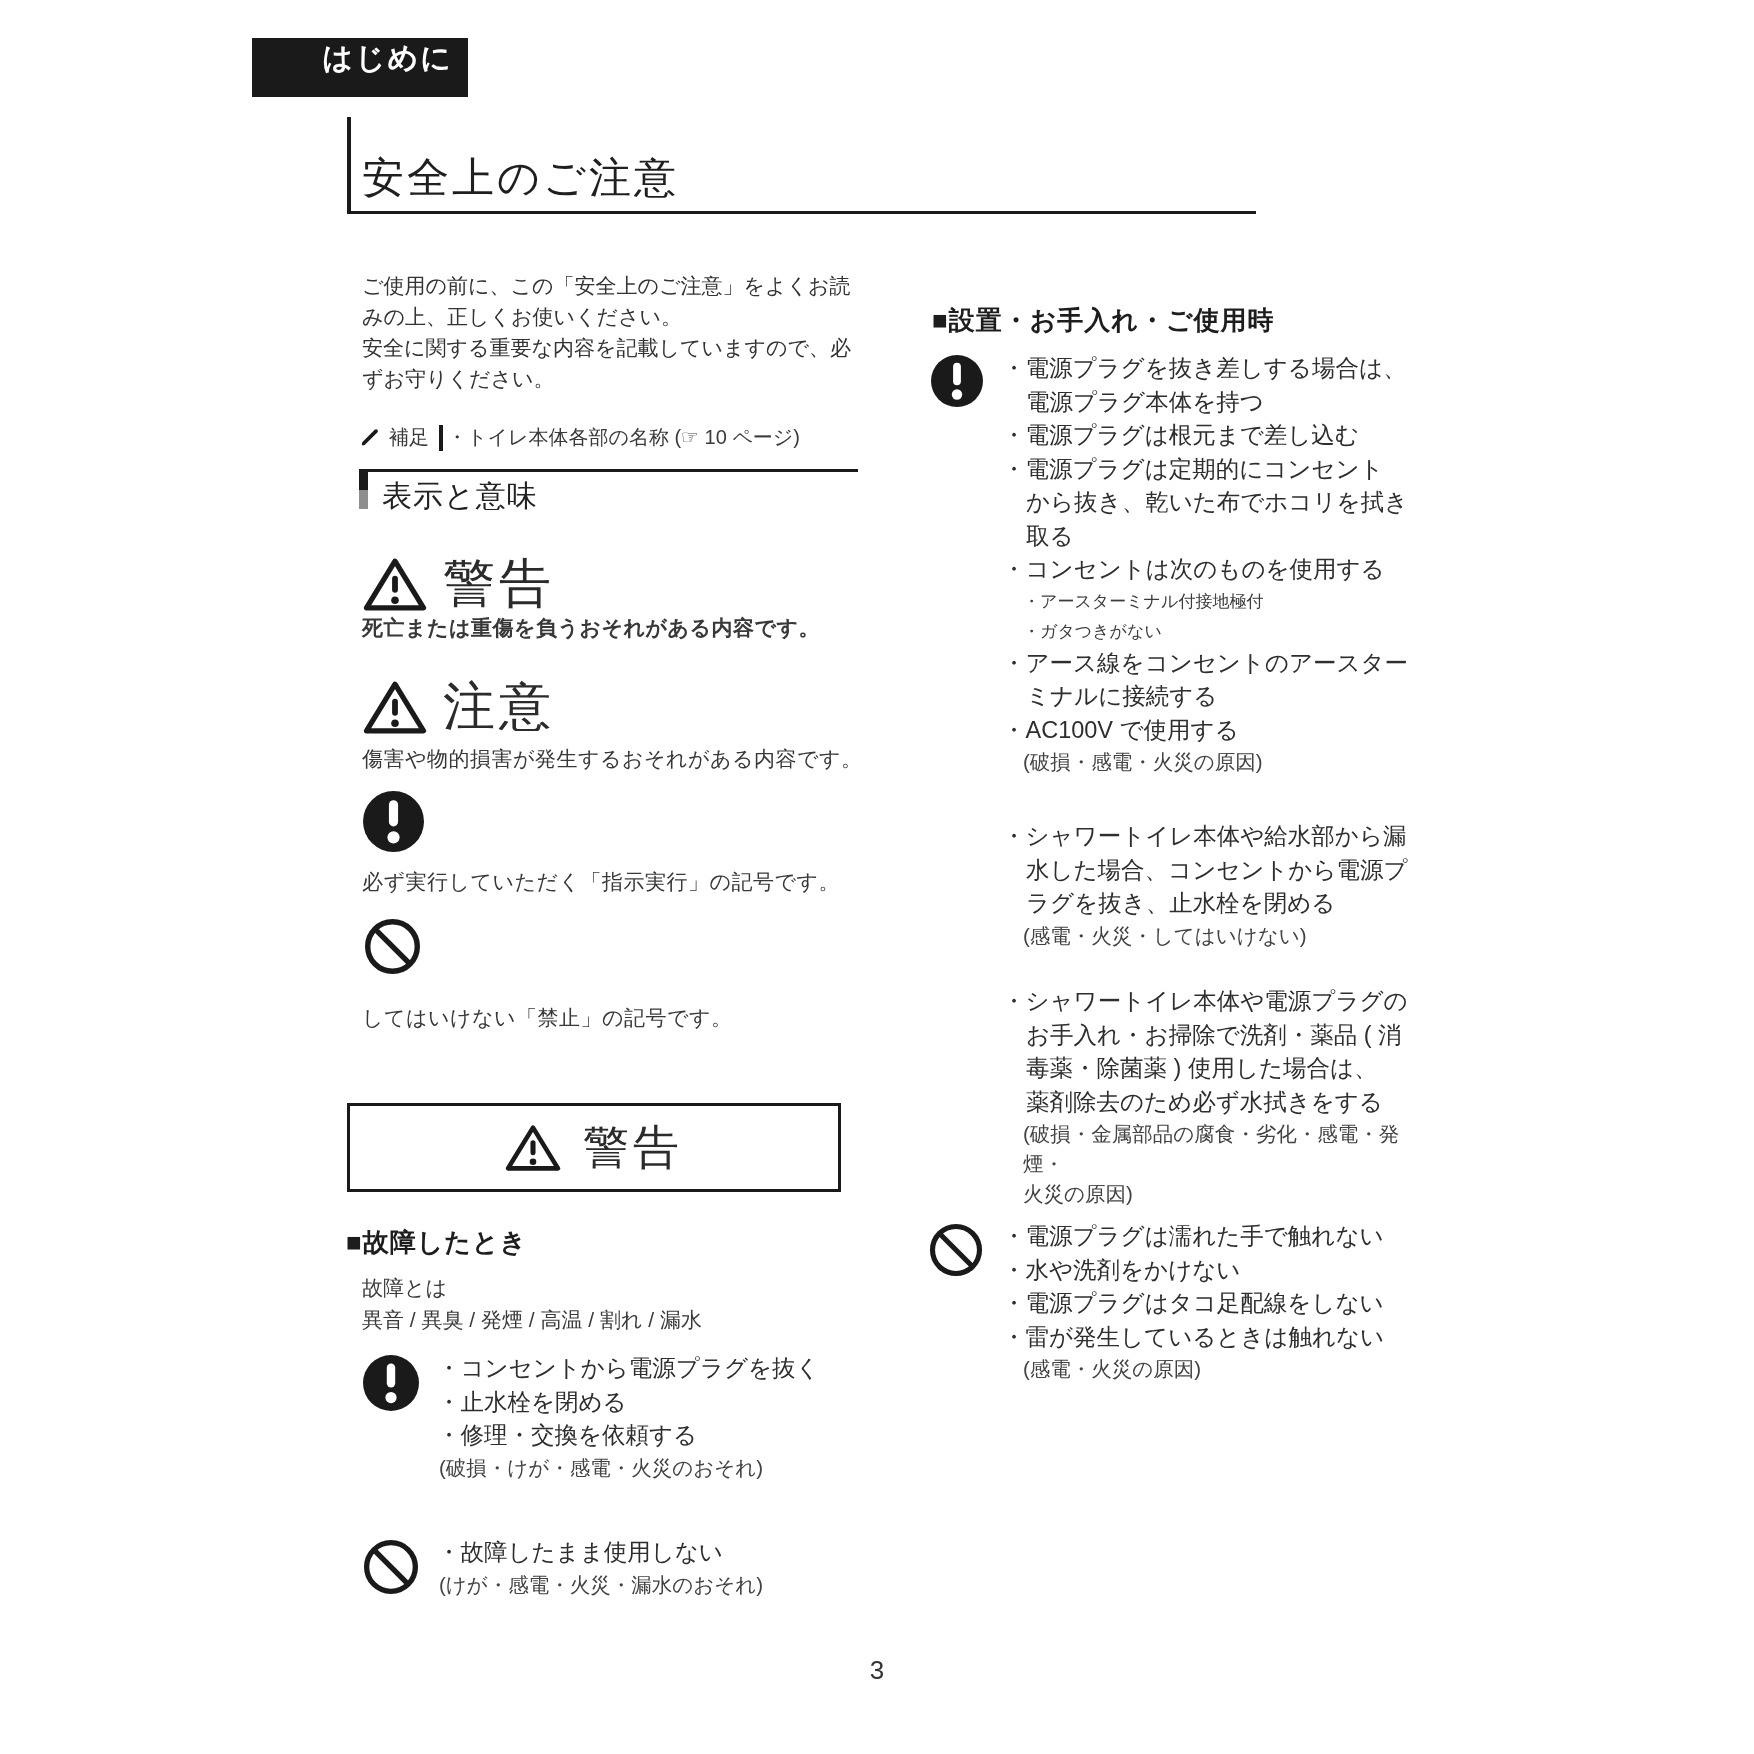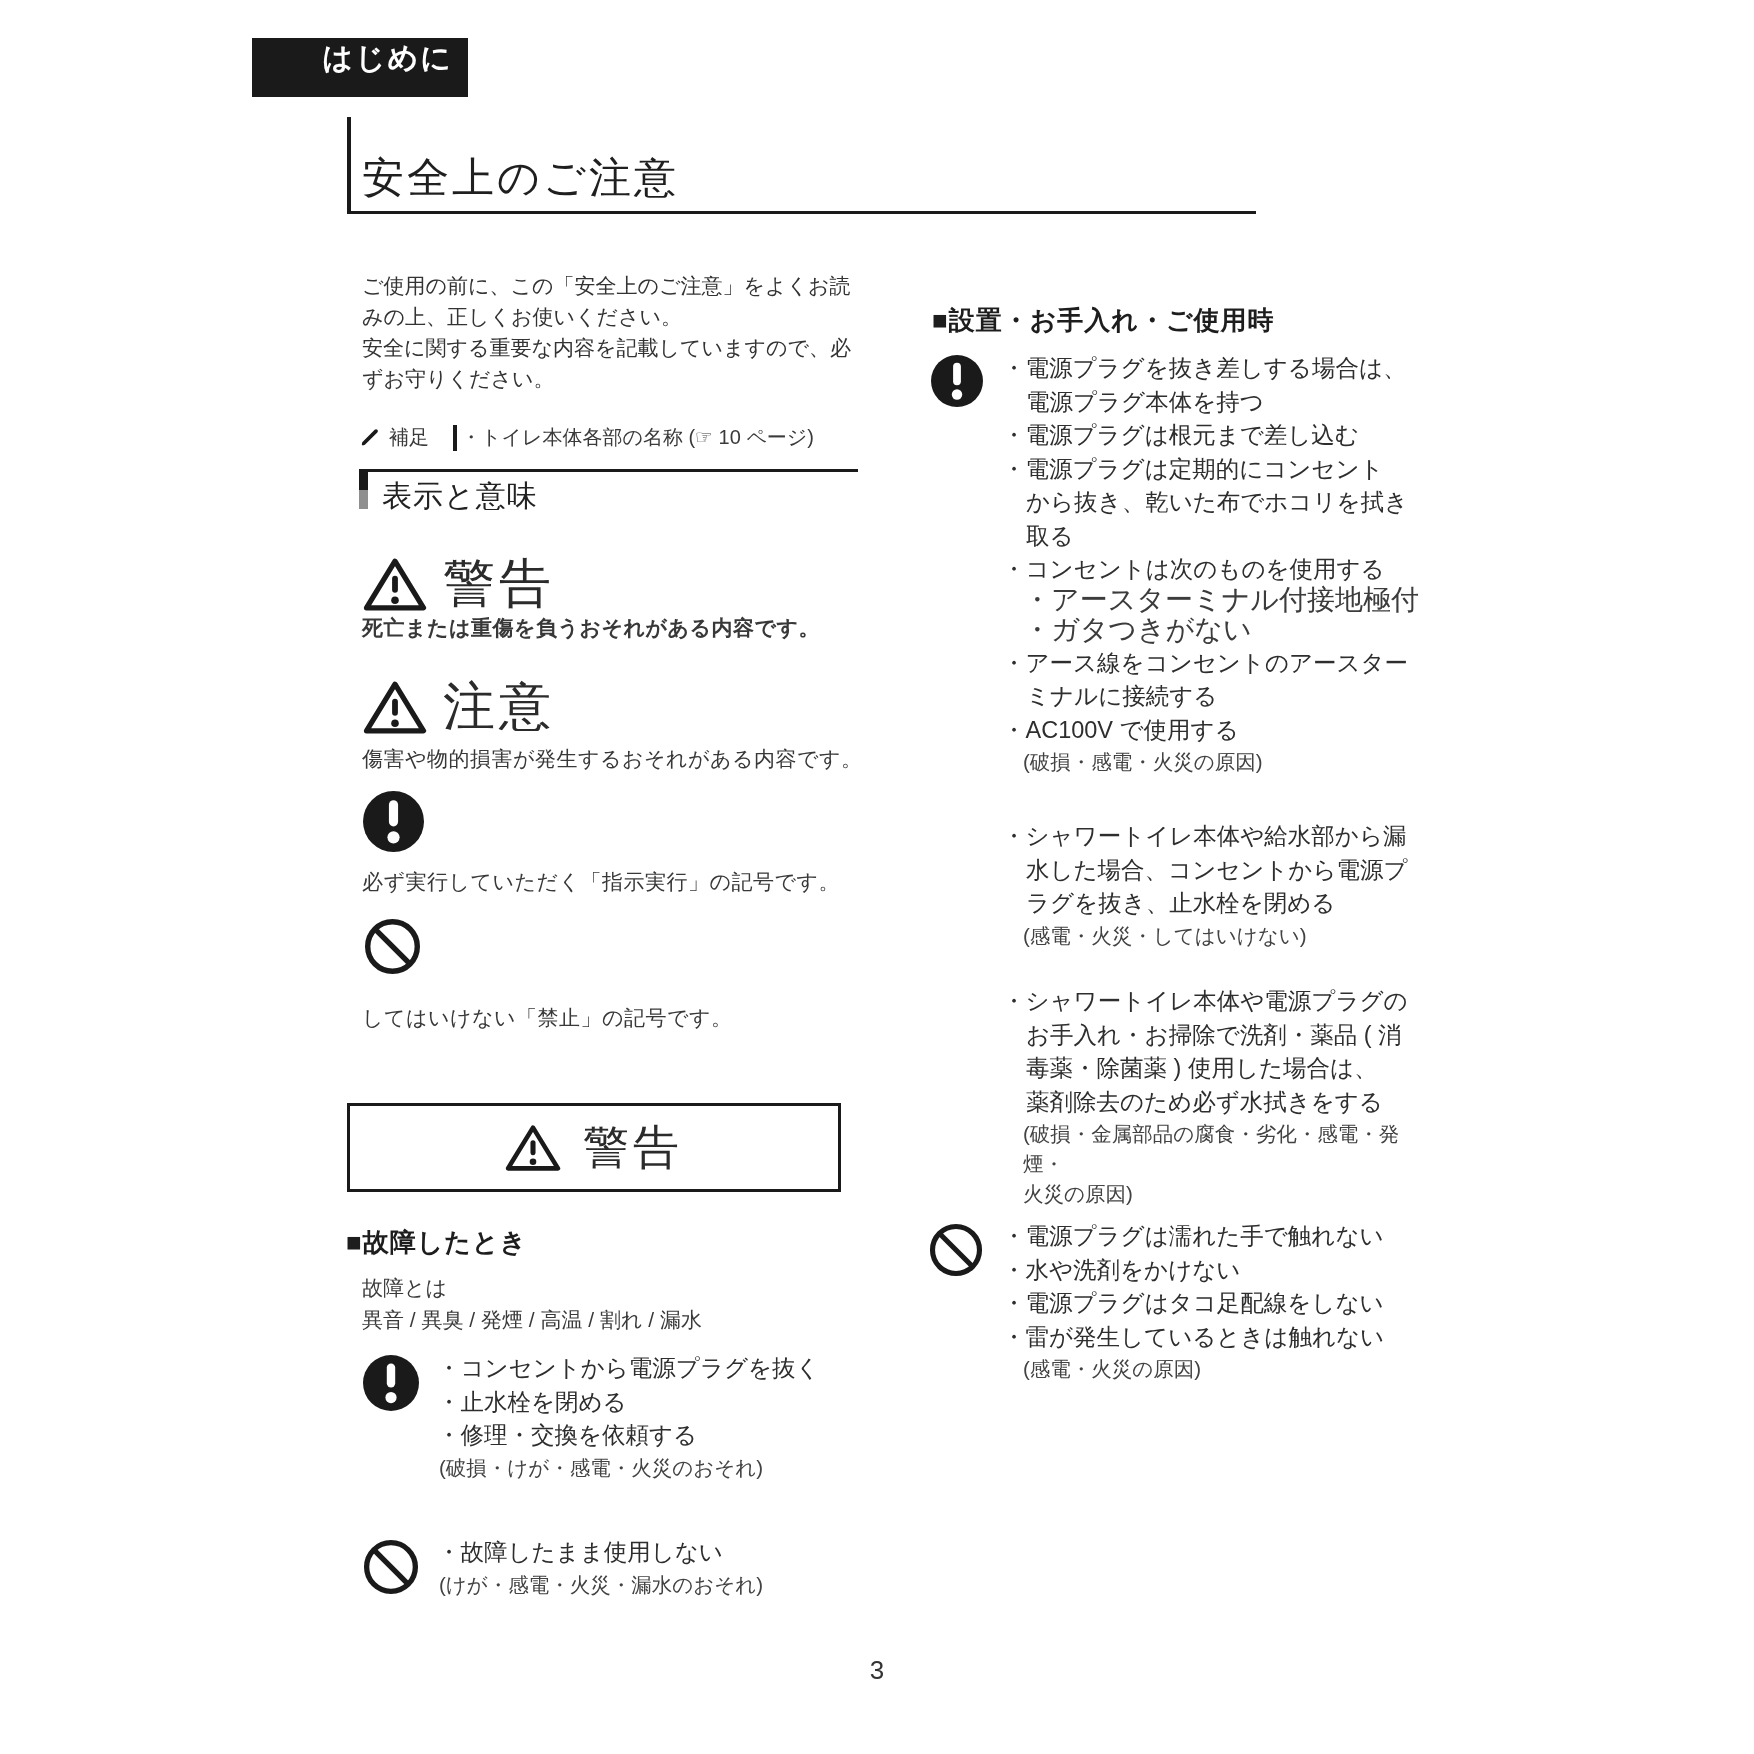--- a/index.html
+++ b/index.html
@@ -24,21 +24,21 @@
   }
   
   .title-vline{left:347px;top:117px;width:4px;height:96px;background:#1a1a1a;}
   .page-title{left:362px;top:150px;font-size:42px;font-weight:normal;color:#1f1f1f;letter-spacing:3px;}
   .title-rule{left:347px;top:211px;width:909px;height:3px;background:#1a1a1a;}
 
   
   .intro{left:362px;top:270px;width:510px;font-size:21px;line-height:31px;color:#333;}
   .note-row{left:360px;top:424px;display:flex;align-items:center;font-size:20px;color:#3a3a3a;}
   .note-row .pencil{width:21px;height:21px;margin-right:8px;}
-  .note-label{margin-right:24px;}
+  .note-label{margin-right:10px;}
   .note-divider{width:4px;height:26px;background:#1a1a1a;margin-right:4px;}
 
   
   .meaning-rule{left:359px;top:469px;width:499px;height:3px;background:#1a1a1a;}
   .meaning-bar{left:359px;top:469px;width:9px;height:40px;
     background:linear-gradient(#1a1a1a 0 52%,#8f8f8f 52% 100%);}
   .meaning-heading{left:382px;top:476px;font-size:30px;color:#222;letter-spacing:1px;}
 
   .level-row{display:flex;align-items:center;gap:16px;color:#2b2b2b;}
   .level-label{font-size:52px;letter-spacing:4px;}
@@ -65,21 +65,21 @@
   .sq-heading{font-size:26px;font-weight:bold;color:#1d1d1d;letter-spacing:1px;}
 
   .failure-def{left:362px;top:1272px;font-size:21px;line-height:31.5px;color:#3a3a3a;}
 
   
   .group{display:flex;align-items:flex-start;}
   .group .icon-col{flex:0 0 auto;margin-top:3px;}
   .group .lines{flex:1 1 auto;}
   .lines{font-size:23.5px;line-height:33.5px;color:#2e2e2e;}
   .lines .cont{padding-left:24px;}
-  .lines .sub{font-size:28px;line-height:30px;color:#3c3c3c;padding-left:21px;font-family:Liberation Mono, monospace;}
+  .lines .sub{font-size:17px;line-height:30px;color:#3c3c3c;padding-left:21px;}
   .lines .note{font-size:20.5px;line-height:30px;color:#424242;padding-left:21px;}
   .lines .note--flush{padding-left:2px;}
   .gap18{margin-right:18px;}
   .gap19{margin-right:19px;}
 
   .footer-page{left:0;top:1655px;width:1754px;text-align:center;font-size:26px;color:#333;}
 </style>
 </head>
 <body>
 

